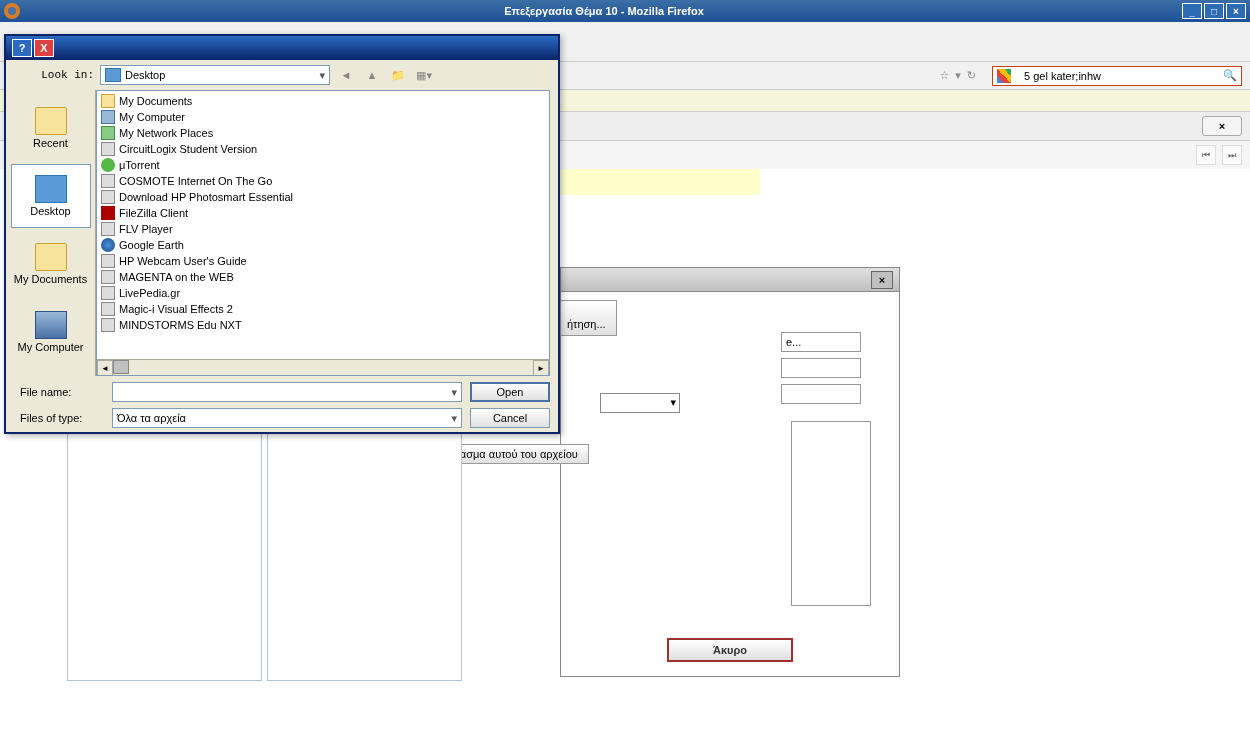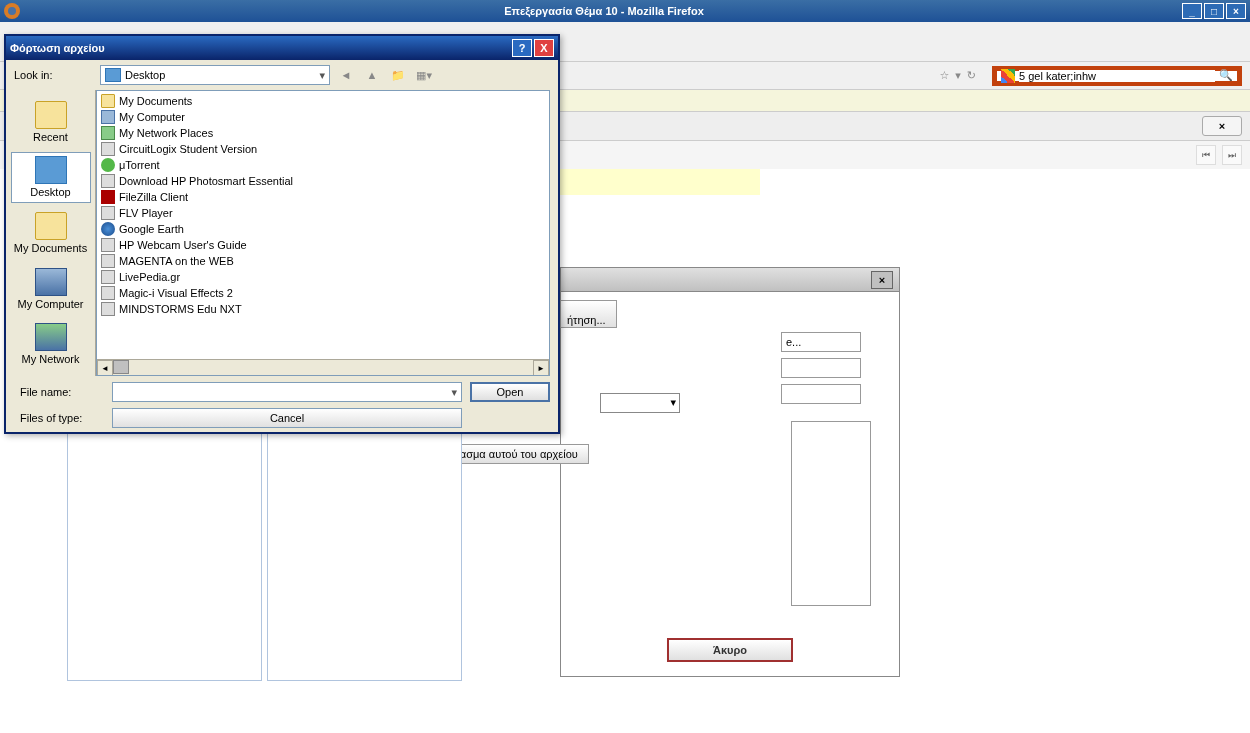--- a/index.html
+++ b/index.html
@@ -11,21 +11,21 @@
 .titlebar .ff-icon::after { content: ''; position: absolute; width: 8px; height: 8px; background: #4a72a6; border-radius: 50%; top: 4px; left: 4px; }
 .titlebar .title { flex: 1; font-weight: bold; text-align: center; }
 .titlebar .win-controls { display: flex; gap: 2px; }
 .titlebar .win-btn { width: 20px; height: 16px; background: #2d6bb5; border: 1px solid #fff; display: flex; align-items: center; justify-content: center; color: #fff; font-weight: bold; font-size: 10px; }
 
 
 .chrome-row { height: 40px; background: #f0f0f0; border-bottom: 1px solid #ccc; }
 .urlbar-row { height: 28px; background: #f0f0f0; display: flex; align-items: center; padding: 0 8px; gap: 8px; border-bottom: 1px solid #ccc; }
 .urlbar-spacer { flex: 1; }
 .star-reload { display: flex; gap: 6px; align-items: center; margin-right: 8px; color: #888; }
-.searchbox { width: 250px; height: 20px; border: 5px solid #c2410c; background: #fff; display: flex; align-items: center; padding: 0 4px; gap: 4px; }
+.searchbox { width: 250px; height: 20px; border: 1px solid #c2410c; background: #fff; display: flex; align-items: center; padding: 0 4px; gap: 13px; }
 .searchbox .g-icon { width: 14px; height: 14px; background: linear-gradient(45deg, #4285f4 25%, #ea4335 25% 50%, #fbbc05 50% 75%, #34a853 75%); }
 .searchbox input { border: none; flex: 1; outline: none; font-size: 11px; }
 .searchbox .mag { color: #4a72a6; }
 
 .infobar { height: 22px; background: #f5f5dc; display: flex; align-items: center; padding: 0 12px; gap: 16px; border-bottom: 1px solid #ccc; }
 .infobar .item { display: flex; align-items: center; gap: 4px; cursor: pointer; }
 .infobar .fb { width: 16px; height: 16px; background: #3b5998; color: #fff; display: flex; align-items: center; justify-content: center; font-weight: bold; }
 .infobar .tw { width: 16px; height: 16px; background: #00acee; color: #fff; display: flex; align-items: center; justify-content: center; font-weight: bold; }
 .infobar .gp { width: 16px; height: 16px; background: #000; color: #fff; display: flex; align-items: center; justify-content: center; font-weight: bold; }
 .infobar .radio-icon { width: 14px; height: 14px; border: 2px solid #06c; border-radius: 50%; position: relative; }
@@ -50,21 +50,21 @@
 
 .under-modal { position: absolute; top: 98px; left: 560px; width: 340px; height: 410px; border: 1px solid #888; background: #fff; }
 .under-modal .um-title { height: 24px; background: linear-gradient(#e0e0e0, #c0c0c0); border-bottom: 1px solid #888; display: flex; justify-content: flex-end; align-items: center; padding-right: 6px; }
 .under-modal .um-close { width: 22px; height: 18px; background: #c0c0c0; border: 1px solid #666; display: flex; align-items: center; justify-content: center; font-weight: bold; }
 .under-modal .um-body { padding: 40px 10px 10px 220px; }
 .under-modal .um-field { height: 20px; border: 1px solid #999; background: #fff; margin-bottom: 6px; width: 80px; display: flex; align-items: center; padding: 0 4px; overflow: hidden; }
 .under-modal .um-textarea { position: absolute; bottom: 70px; right: 28px; width: 80px; height: 185px; border: 1px solid #999; background: #fff; }
 .under-modal .um-cancel { position: absolute; bottom: 14px; left: 50%; transform: translateX(-50%); padding: 4px 44px; background: linear-gradient(#fff, #e0e0e0); border: 2px solid #a03030; font-weight: bold; color: #333; }
 
 
-.browse-btn { position: absolute; top: 131px; left: 560px; padding: 14px 10px 2px 6px; border: 1px solid #999; background: linear-gradient(#fff,#e0e0e0); height: 28px; display: flex; align-items: center; }
+.browse-btn { position: absolute; top: 131px; left: 560px; padding: 14px 10px 2px 6px; border: 1px solid #999; background: linear-gradient(#fff,#e0e0e0); height: 36px; display: flex; align-items: center; }
 
 
 .behind-dd { position: absolute; top: 224px; left: 600px; width: 80px; height: 20px; border: 1px solid #888; background: #fff; }
 .behind-dd::after { content: '▾'; position: absolute; right: 3px; top: 2px; }
 
 
 .upload-btn { position: absolute; top: 275px; left: 425px; padding: 3px 10px; border: 1px solid #999; background: linear-gradient(#fff,#e0e0e0); }
 
 
 .pane { position: absolute; top: 262px; width: 195px; height: 250px; border: 1px solid #b0c4de; background: #fff; }
@@ -73,21 +73,21 @@
 
 
 .file-dialog { position: absolute; top: 34px; left: 4px; width: 556px; height: 400px; border: 2px solid #0a246a; background: #ece9d8; box-shadow: 2px 2px 6px rgba(0,0,0,0.3); }
 .file-dialog .fd-title { height: 24px; background: linear-gradient(to bottom, #2a6ac1, #0a246a); color: #fff; display: flex; align-items: center; padding: 0 4px; font-weight: bold; }
 .file-dialog .fd-title .t { flex: 1; }
 .file-dialog .fd-title .fd-btn { width: 20px; height: 18px; margin-left: 2px; display: flex; align-items: center; justify-content: center; border: 1px solid #fff; font-weight: bold; font-size: 11px; }
 .file-dialog .fd-title .help { background: #2a6ac1; }
 .file-dialog .fd-title .close { background: #e04040; }
 
 .fd-lookin { height: 30px; display: flex; align-items: center; padding: 4px 8px; gap: 6px; }
-.fd-lookin label { width: 80px; text-align: left; }
+.fd-lookin label { width: 80px; text-align: right; font-family: Liberation Mono, monospace; }
 .fd-lookin .combo { flex: 0 0 230px; height: 20px; border: 1px solid #7f9db9; background: #fff; display: flex; align-items: center; padding: 0 4px; gap: 4px; position: relative; }
 .fd-lookin .combo::after { content: '▾'; position: absolute; right: 4px; color: #555; }
 .fd-lookin .combo .desk-icon { width: 16px; height: 14px; background: #5a9bd5; border: 1px solid #2e75b6; }
 .fd-lookin .nav-btn { width: 20px; height: 20px; display: flex; align-items: center; justify-content: center; color: #888; }
 .fd-lookin .nav-btn.folder { color: #d9a427; }
 
 .fd-body { display: flex; height: 286px; }
 .fd-places { width: 90px; background: #ece9d8; border-right: 1px solid #aca899; display: flex; flex-direction: column; align-items: center; padding: 6px 4px; gap: 4px; }
 .fd-place { width: 80px; height: 64px; display: flex; flex-direction: column; align-items: center; justify-content: center; gap: 2px; border: 1px solid transparent; cursor: pointer; font-size: 10px; text-align: center; }
 .fd-place.selected { border: 1px solid #7f9db9; background: #fff; }
@@ -204,21 +204,20 @@
 
   <button class="upload-btn">Ανέβασμα αυτού του αρχείου</button>
 
   <div class="pane left"></div>
   <div class="pane right"></div>
 
 </div>
 
 <div class="file-dialog">
   <div class="fd-title">
-    <span class="t">Φόρτωση αρχείου</span>
     <div class="fd-btn help">?</div>
     <div class="fd-btn close">X</div>
   </div>
 
   <div class="fd-lookin">
     <label>Look in:</label>
     <div class="combo">
       <div class="desk-icon"></div>
       <span>Desktop</span>
     </div>
@@ -239,24 +238,20 @@
         <span>Desktop</span>
       </div>
       <div class="fd-place">
         <div class="pl-icon docs"></div>
         <span>My Documents</span>
       </div>
       <div class="fd-place">
         <div class="pl-icon computer"></div>
         <span>My Computer</span>
       </div>
-      <div class="fd-place">
-        <div class="pl-icon network"></div>
-        <span>My Network</span>
-      </div>
     </div>
 
     <div class="fd-list">
       <div class="items" id="file-items">
           <div class="fd-item">
             <div class="fi-icon folder"></div>
             <span>My Documents</span>
           </div>
           <div class="fd-item">
             <div class="fi-icon computer"></div>
@@ -266,20 +261,24 @@
             <div class="fi-icon network"></div>
             <span>My Network Places</span>
           </div>
           <div class="fd-item">
             <div class="fi-icon app"></div>
             <span>CircuitLogix Student Version</span>
           </div>
           <div class="fd-item">
             <div class="fi-icon utorrent"></div>
             <span>μTorrent</span>
+          </div>
+          <div class="fd-item">
+            <div class="fi-icon app"></div>
+            <span>COSMOTE Internet On The Go</span>
           </div>
           <div class="fd-item">
             <div class="fi-icon app"></div>
             <span>Download HP Photosmart Essential</span>
           </div>
           <div class="fd-item">
             <div class="fi-icon filezilla"></div>
             <span>FileZilla Client</span>
           </div>
           <div class="fd-item">
@@ -321,15 +320,18 @@
   </div>
 
   <div class="fd-bottom">
     <label>File name:</label>
     <div class="combo2">
       <input type="text" value="" style="">
     </div>
     <div class="act-btn primary">Open</div>
 
     <label>Files of type:</label>
+    <div class="combo2">
+      <span>Όλα τα αρχεία</span>
+    </div>
     <div class="act-btn">Cancel</div>
   </div>
 </div>
 
 </body></html>

